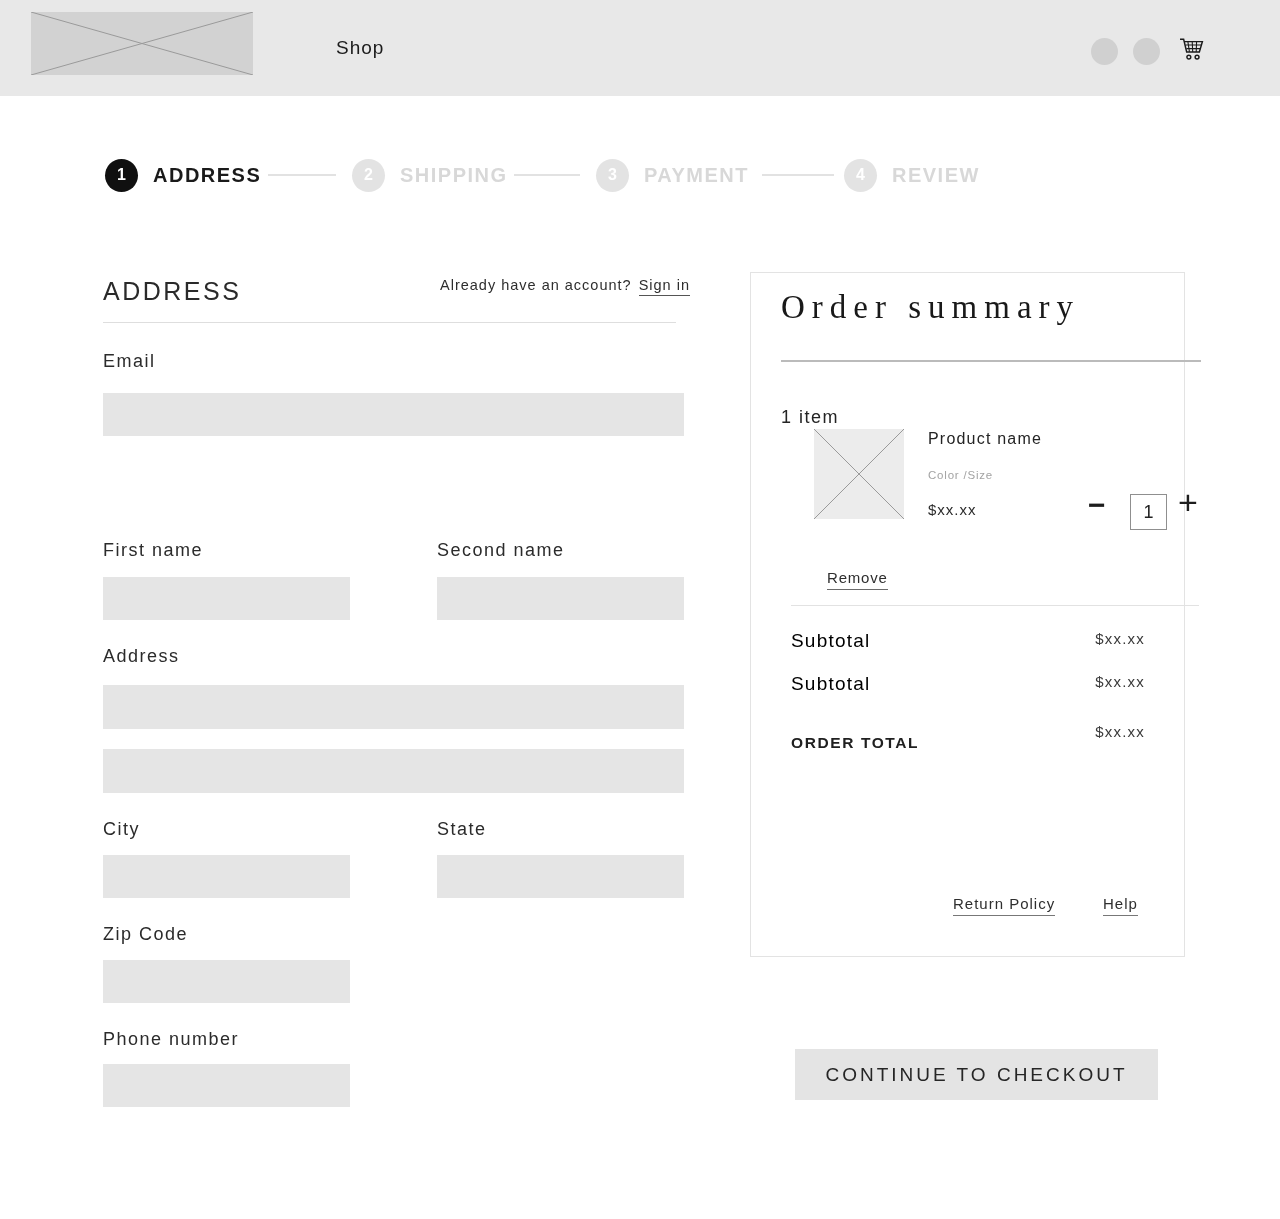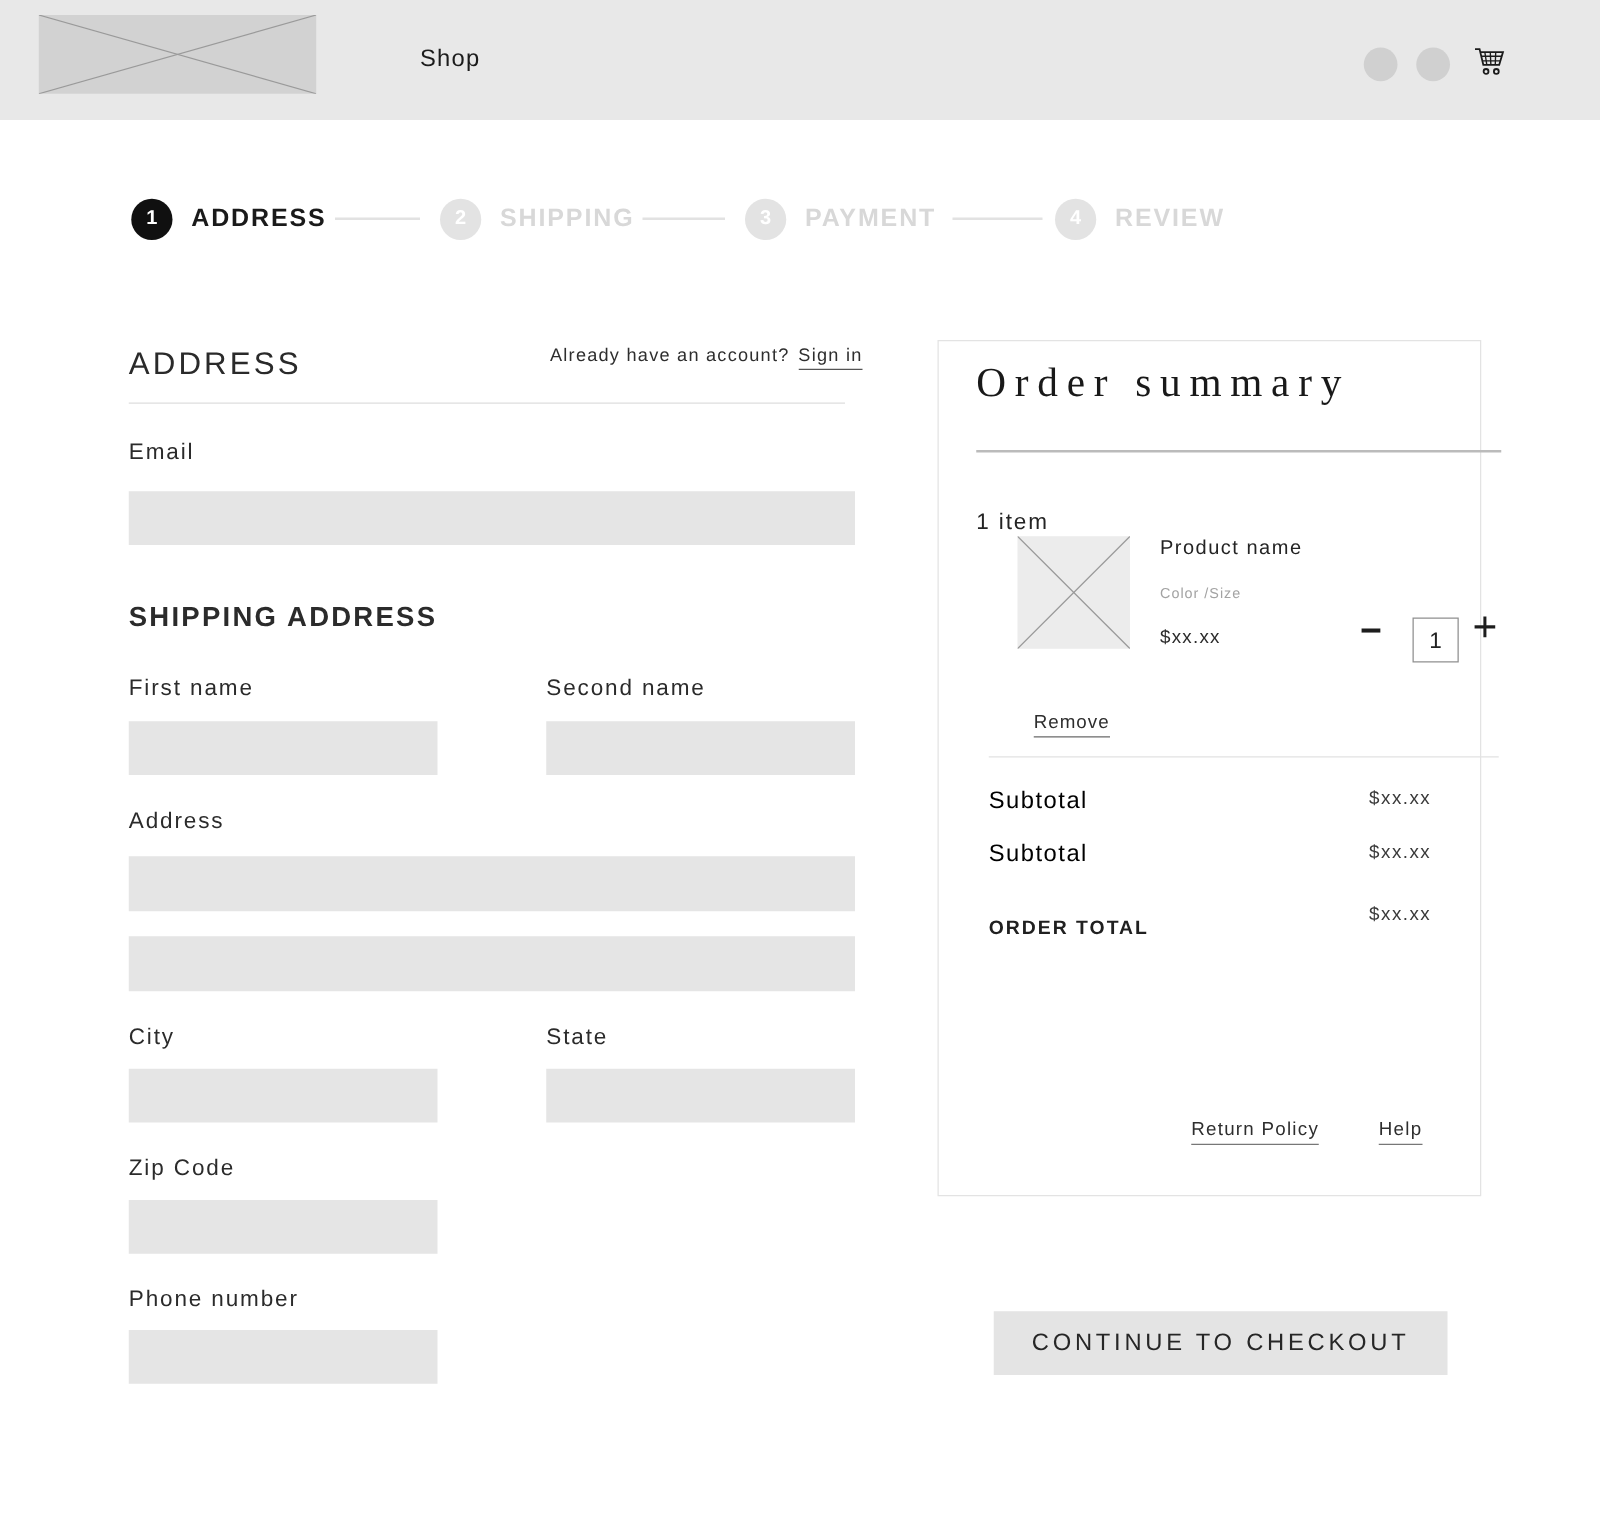--- a/index.html
+++ b/index.html
@@ -138,21 +138,20 @@
 <div class="form-col">
   <div class="form-title">ADDRESS</div>
   <div class="signin-row">
     <span>Already have an account?</span><span class="signin-link">Sign in</span>
   </div>
   <div class="section-divider"></div>
 
   <div class="field-label" style="left:0; top:83px;">Email</div>
   <input class="field-input w-full" style="left: 0px; top: 125px;">
 
-  <div class="field-label" style="left:0; top:213px; font-size:22px; font-weight:700; letter-spacing:1.8px;">SHIPPING ADDRESS</div>
 
   <div class="field-label" style="left:0; top:272px;">First name</div>
   <input class="field-input w-half" style="left: 0px; top: 309px;">
   <div class="field-label col-right" style="top:272px;">Second name</div>
   <input class="field-input w-half col-right" style="top: 309px;">
 
   <div class="field-label" style="left:0; top:378px;">Address</div>
   <input class="field-input w-full" style="left: 0px; top: 417px; height: 44px;">
   <input class="field-input w-full" style="left: 0px; top: 481px; height: 44px;">
 

